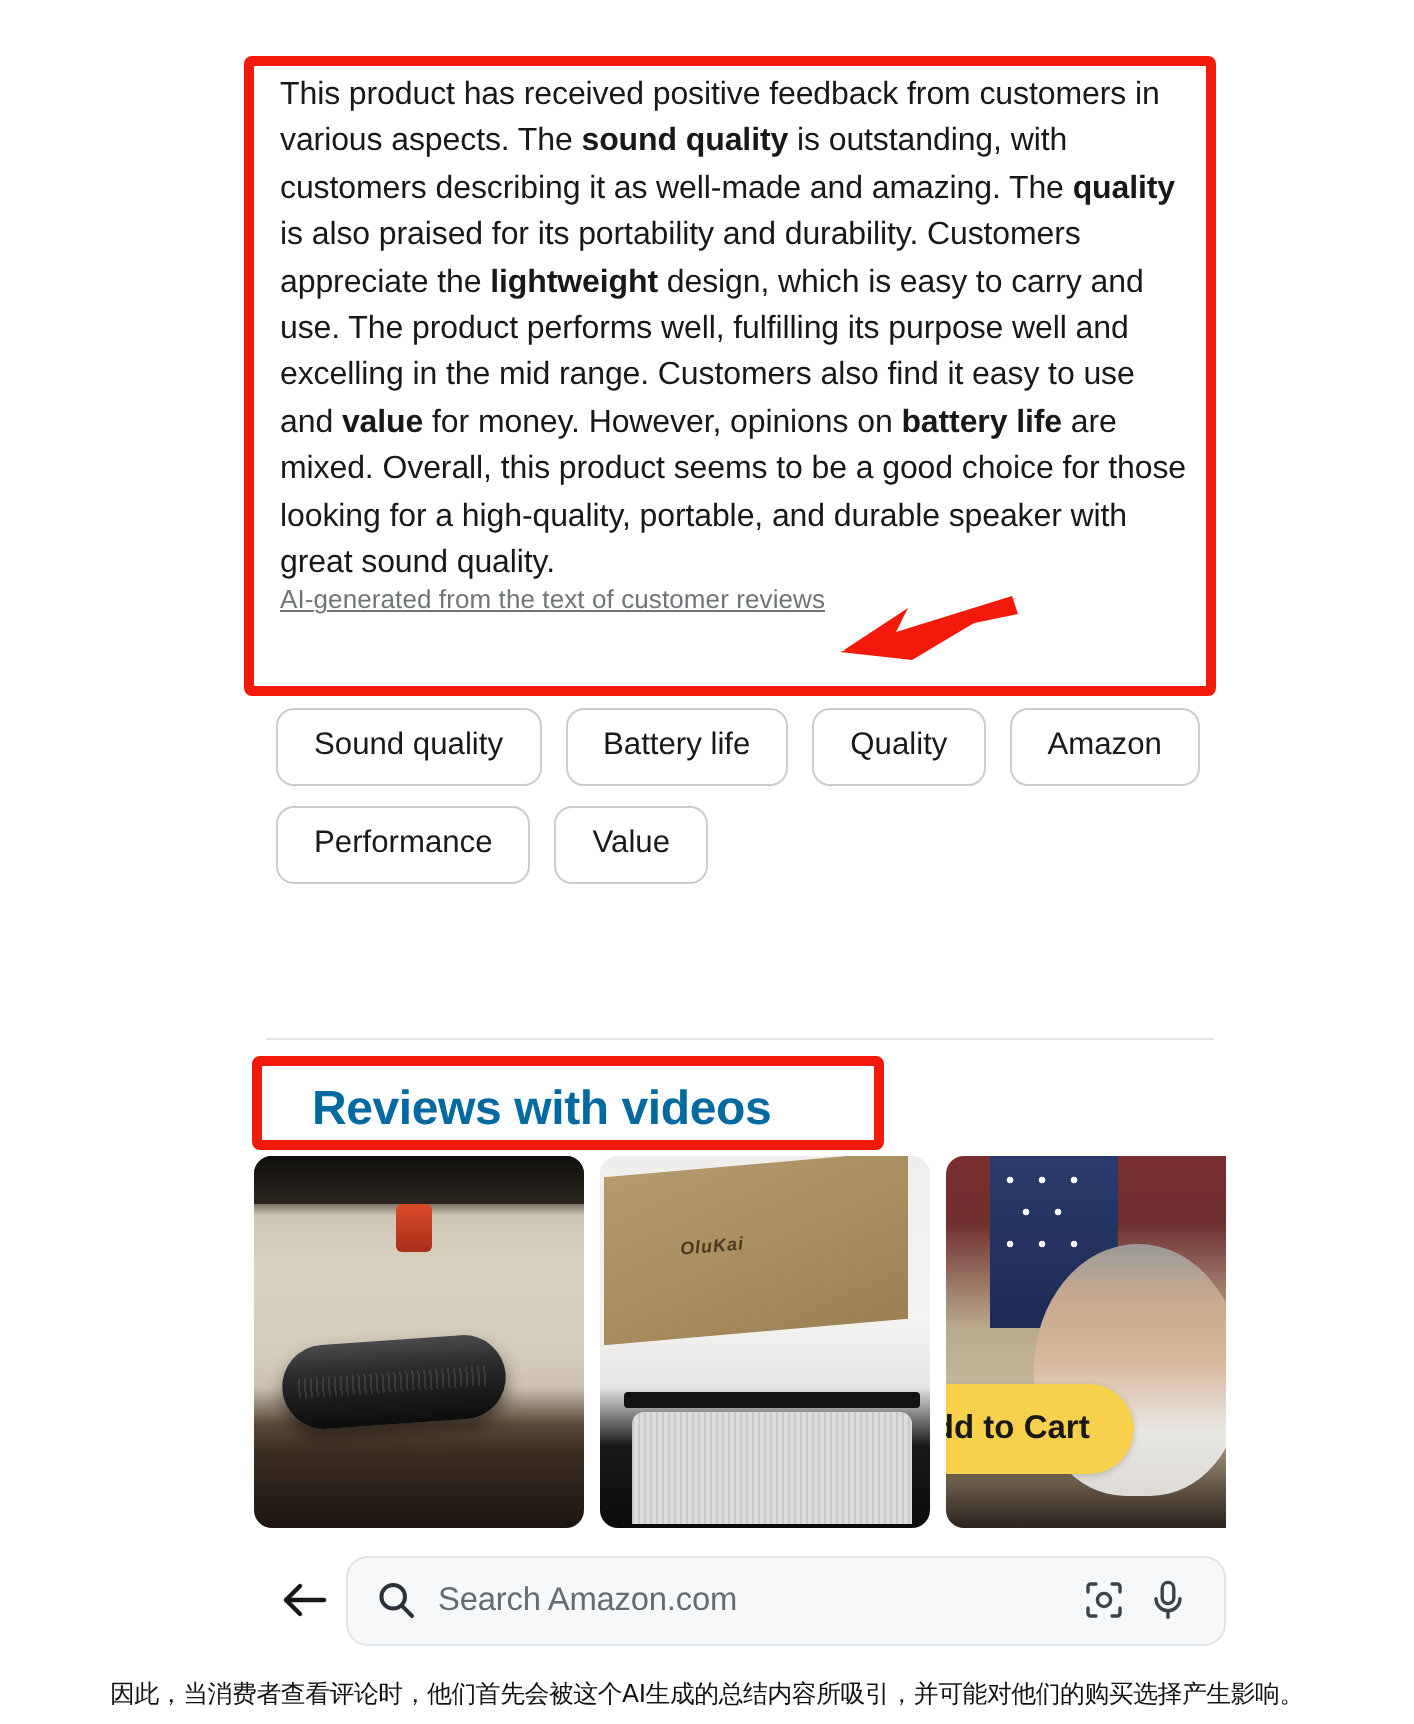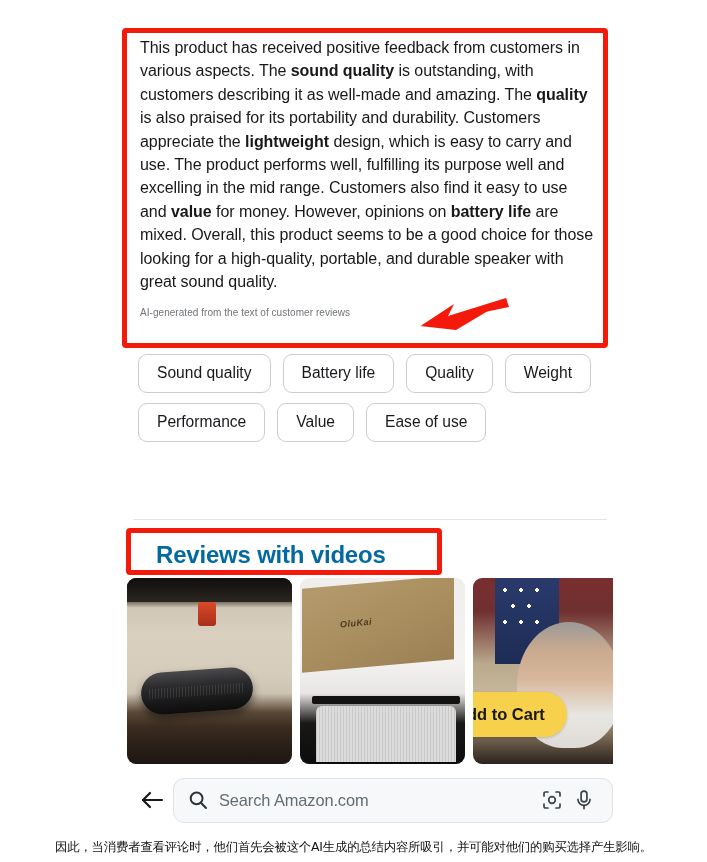--- a/index.html
+++ b/index.html
@@ -35,25 +35,26 @@
   }
   #summary-paragraph {
     font-size: 16px;
     line-height: 23.4px;
     color: #16181a;
     letter-spacing: -0.05px;
     margin: 0;
   }
   #summary-paragraph b { font-weight: 700; }
   #summary-footnote {
-    margin-top: 13px;
-    font-size: 10px;
+    margin-top: 0;
+    font-size: 13px;
     line-height: 14px;
     color: #6f7478;
     letter-spacing: 0.05px;
+    text-decoration: underline;
   }
 
   
   .redbox {
     position: absolute;
     border: 5px solid #f41a0b;
     border-radius: 4px;
     box-sizing: border-box;
     pointer-events: none;
   }
@@ -329,24 +330,23 @@
 
   <svg id="red-arrow" viewBox="0 0 96 42">
     <path d="M92 4 L34 22 L40 10 L8 31 L44 35 L37 25 L95 13 Z" fill="#f41a0b"></path>
     <path d="M94 5 L30 24 L6 32 L42 36 Z" fill="#f41a0b"></path>
   </svg>
 
   <div id="chips">
       <div class="chip">Sound quality</div>
       <div class="chip">Battery life</div>
       <div class="chip">Quality</div>
-      <div class="chip">Weight</div>
+      <div class="chip">Amazon</div>
       <div class="chip">Performance</div>
       <div class="chip">Value</div>
-      <div class="chip">Ease of use</div>
     </div>
 
   <div id="section-divider"></div>
 
   <div id="reviews-heading">Reviews with videos</div>
   <div class="redbox" id="redbox-reviews"></div>
 
   <div id="video-strip">
     <div class="video-thumb" id="thumb-1">
       <div class="scene">

